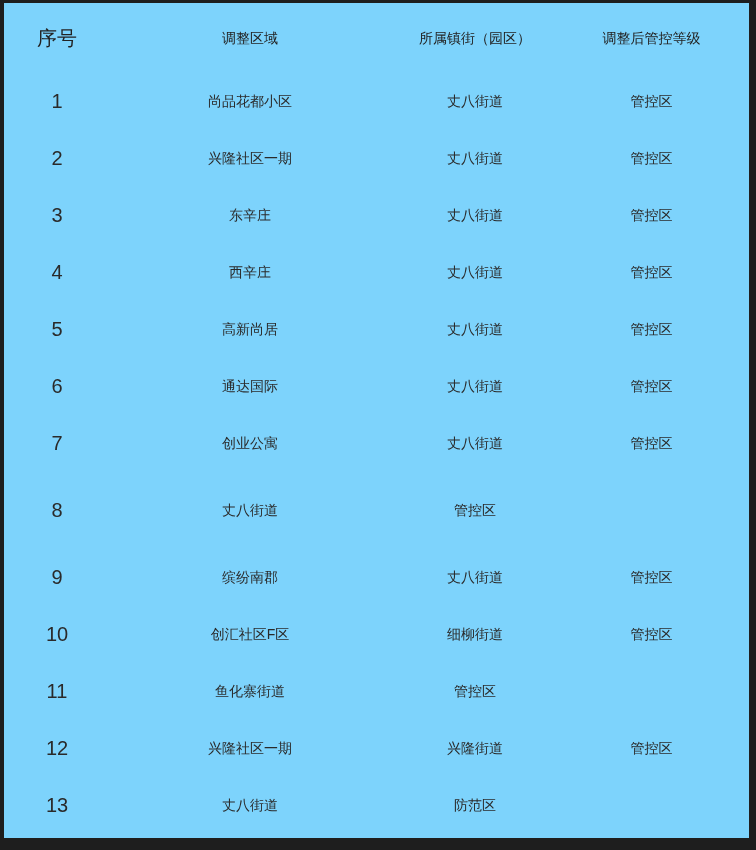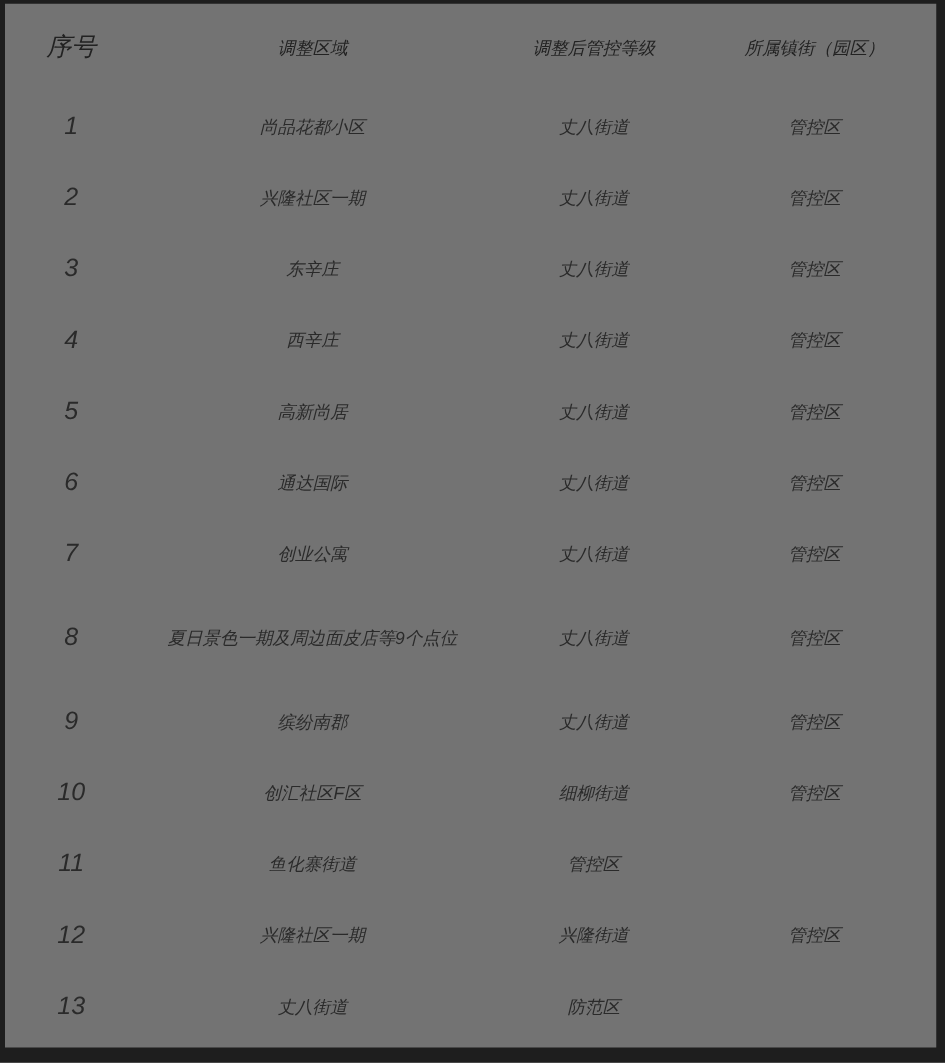--- a/index.html
+++ b/index.html
@@ -6,22 +6,21 @@
   body {
     width: 756px; height: 850px;
     background: #1e1e1e;
     position: relative;
     font-family: "Liberation Sans", "DejaVu Sans", sans-serif;
     overflow: hidden;
   }
   .page {
     position: absolute;
     left: 4px; top: 3px; right: 7px; bottom: 12px;
-    background: #737373;
-    font-style: italic;
+    background: #7dd3fc;
   }
   .table {
     width: 100%; height: 100%;
     display: flex; flex-direction: column;
   }
   .row {
     display: grid;
     grid-template-columns: 106px 280px 170px 183px;
     align-items: center;
     justify-items: center;
@@ -42,22 +41,22 @@
   .cell.area { max-width: 300px; }
 </style>
 </head>
 <body>
 
 <div class="page">
   <div class="table">
     <div class="row header">
       <div class="cell no">序号</div>
       <div class="cell area">调整区域</div>
+      <div class="cell street">所属镇街（园区）</div>
       <div class="cell level">调整后管控等级</div>
-      <div class="cell street">所属镇街（园区）</div>
     </div>
     <div id="table-body">
         <div class="row">
           <div class="cell no">1</div>
           <div class="cell area">尚品花都小区</div>
           <div class="cell street">丈八街道</div>
           <div class="cell level">管控区</div>
         </div>
         <div class="row">
           <div class="cell no">2</div>
@@ -90,21 +89,20 @@
           <div class="cell level">管控区</div>
         </div>
         <div class="row">
           <div class="cell no">7</div>
           <div class="cell area">创业公寓</div>
           <div class="cell street">丈八街道</div>
           <div class="cell level">管控区</div>
         </div>
         <div class="row tall">
           <div class="cell no">8</div>
-          <div class="cell area">夏日景色一期及周边面皮店等9个点位</div>
           <div class="cell street">丈八街道</div>
           <div class="cell level">管控区</div>
         </div>
         <div class="row">
           <div class="cell no">9</div>
           <div class="cell area">缤纷南郡</div>
           <div class="cell street">丈八街道</div>
           <div class="cell level">管控区</div>
         </div>
         <div class="row">

